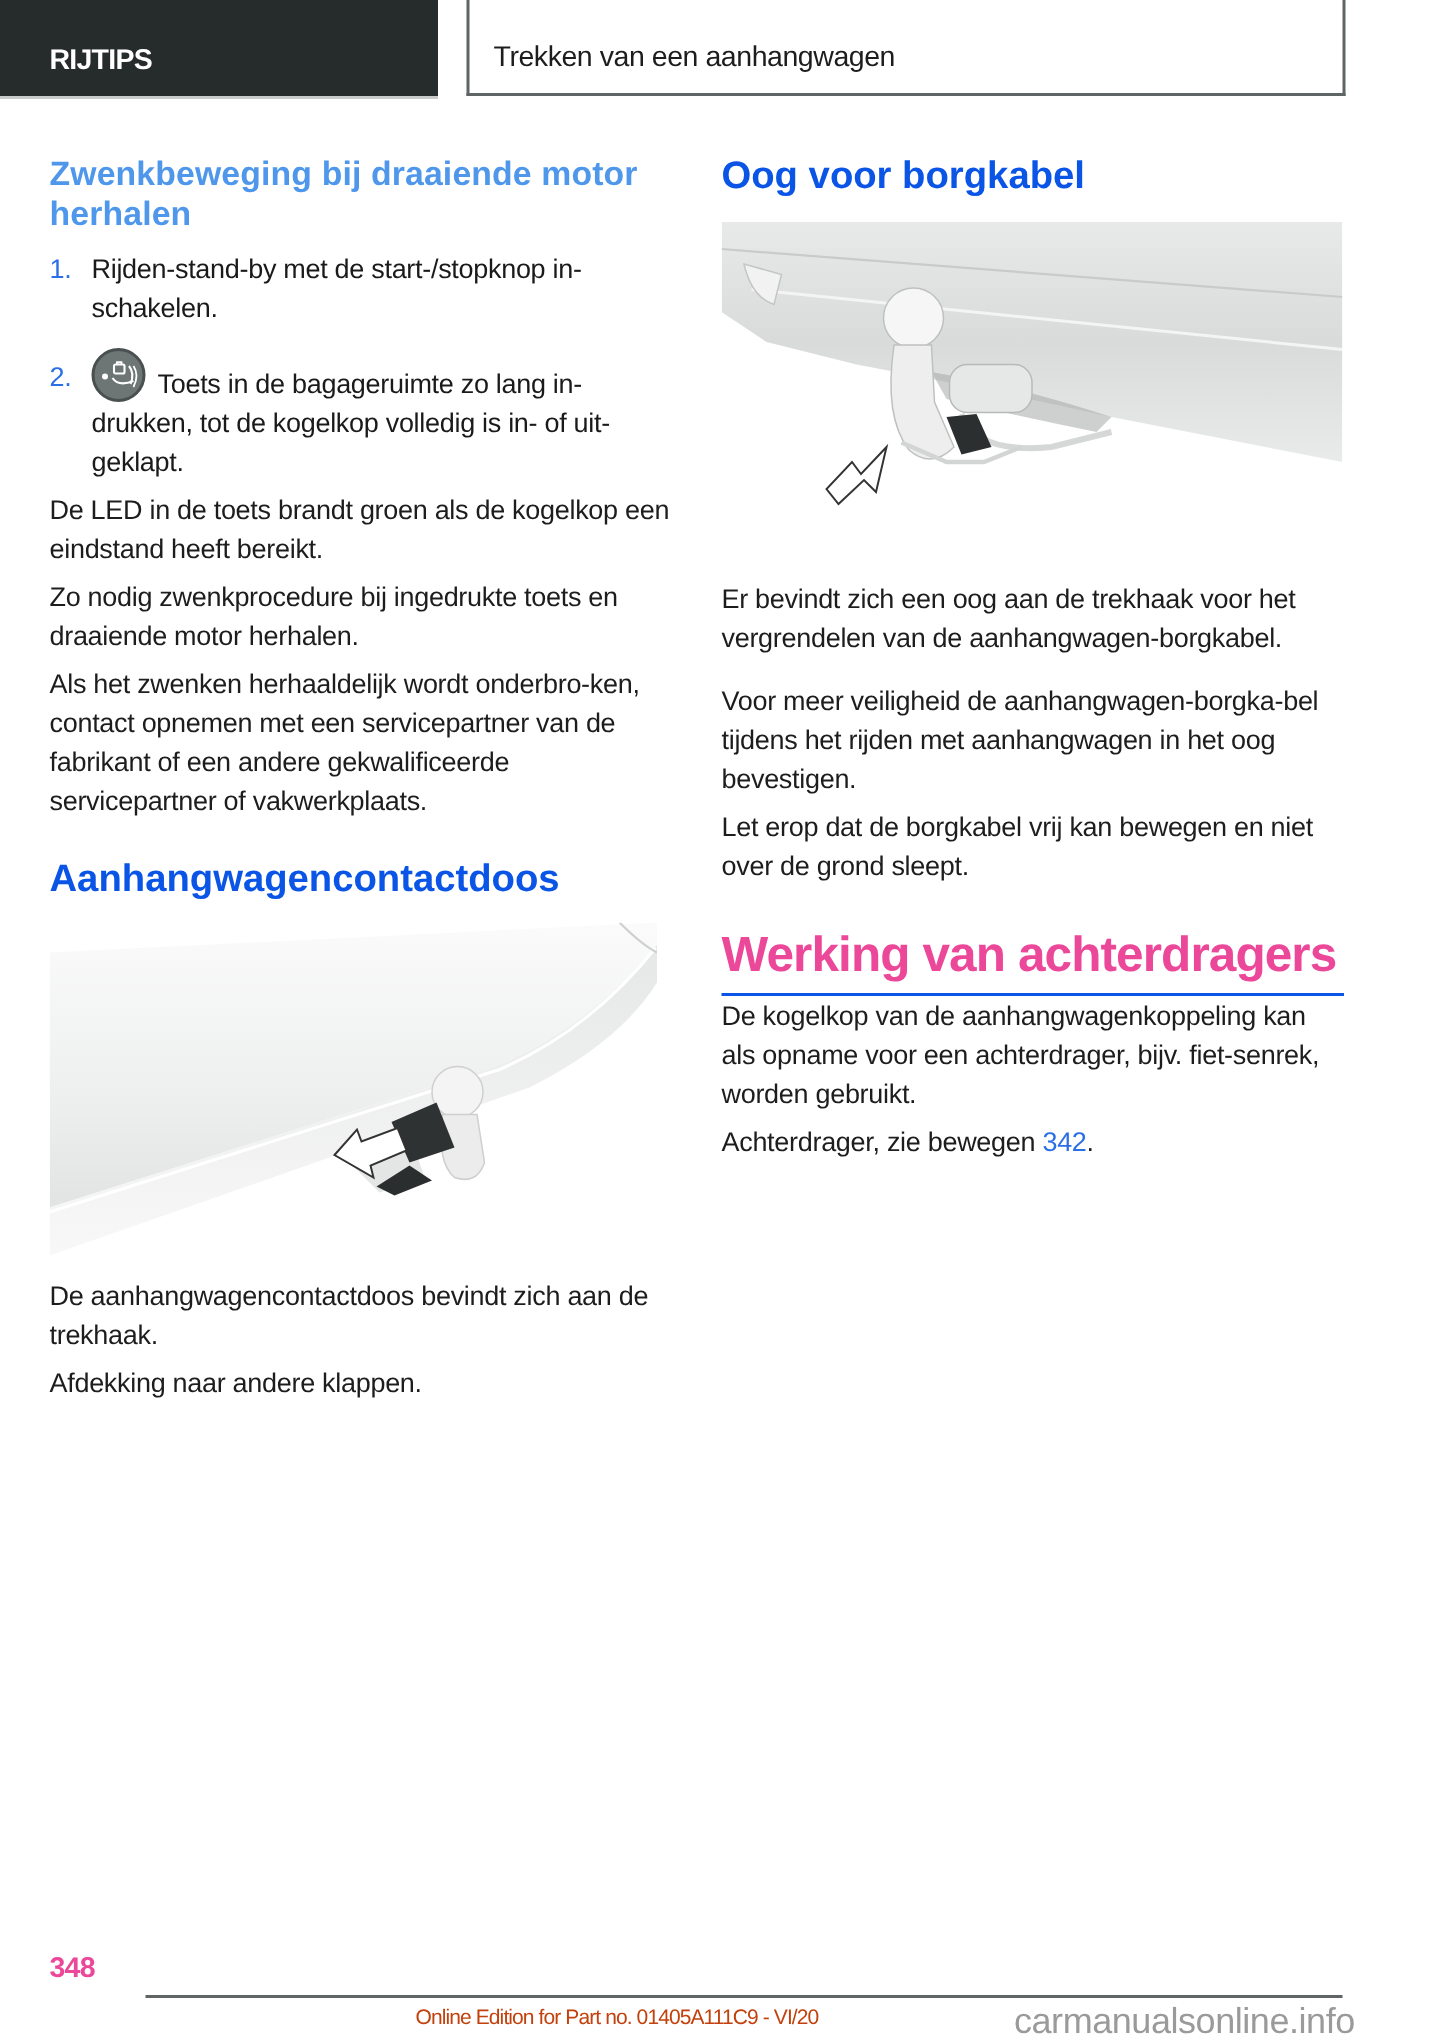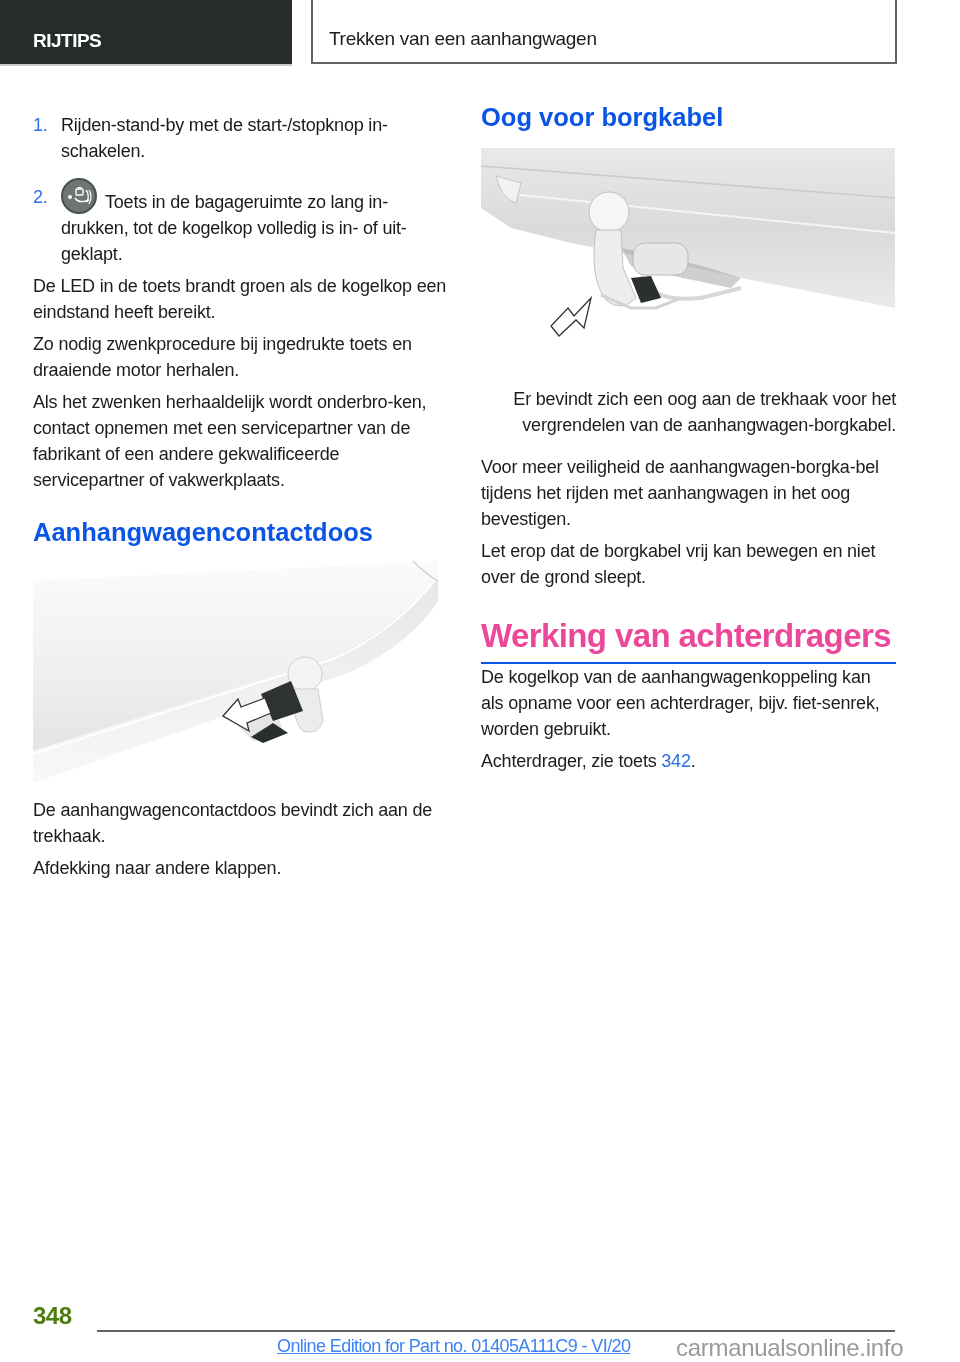--- a/index.html
+++ b/index.html
@@ -50,47 +50,47 @@
     .btn-icon::before {
       content: ""; position: absolute; left: 5px; top: 15px; width: 4px; height: 4px;
       border-radius: 50%; background: #ffffff;
     }
     .btn-icon svg { position: absolute; left: 10px; top: 6px; }
     .link { color: #2a6fe6; }
 
     .figure { position: relative; overflow: hidden; background: #ffffff; }
 
     .footer-num {
-      position: absolute; left: 33px; top: 1302px; font-size: 24px; font-weight: bold;
-      color: #4d7c0f; letter-spacing: -0.5px;
+      position: absolute; left: 33px; top: 1302px; font-size: 19px; font-weight: bold;
+      color: #ec4899; letter-spacing: -0.5px;
     }
     .footer-line {
       position: absolute; left: 97px; top: 1330px; width: 798px; height: 2px; background: #5f6565;
     }
     .footer-text {
-      position: absolute; left: 277px; top: 1336px; font-size: 18px; color: #3b82f6;
+      position: absolute; left: 277px; top: 1336px; font-size: 14px; color: #c2410c;
       letter-spacing: -0.6px;
-      text-decoration: underline;
     }
     .footer-wm {
       position: absolute; left: 676px; top: 1334px; font-size: 24px; color: #9a9a9a;
       letter-spacing: -0.3px;
     }
   </style>
 </head>
 <body>
 
 <div class="hdr-dark">
   <span>RIJTIPS</span>
 </div>
 <div class="hdr-box">
   <span>Trekken van een aanhangwagen</span>
 </div>
 
 <div class="col col-left">
+  <h2 class="sub" style="width:415px;">Zwenkbeweging bij draaiende motor herhalen</h2>
 
   <ol class="steps" style="margin-top:10px;">
     <li>
       <span class="num">1.</span>
       <span>Rijden-stand-by met de start-/stopknop in-schakelen.</span>
     </li>
     <li style="margin-top:14px;">
       <span class="num" style="top:6px;">2.</span>
       <span class="btn-icon">
         <svg width="20" height="22" viewBox="0 0 20 22">
@@ -160,28 +160,28 @@
       <circle cx="128" cy="64" r="20" fill="#f6f6f6" stroke="#bfc1c1"></circle>
       <path d="M115 82 Q108 130 125 152 Q140 165 155 150 L142 120 L140 82 Z" fill="#eeeeee" stroke="#bfc1c1"></path>
       <rect x="152" y="95" width="55" height="32" rx="12" fill="#e6e7e7" stroke="#b8baba"></rect>
       <path d="M160 128 Q170 155 220 150 L260 140" fill="none" stroke="#d6d8d8" stroke-width="4"></path>
       <path d="M150 130 L170 128 L180 150 L160 155 Z" fill="#2b2f2f"></path>
       <path d="M120 147 L150 160 L175 160 L200 150" fill="none" stroke="#d3d5d5" stroke-width="3"></path>
       <path d="M110 150 L93 168 L87 160 L70 178 L78 188 L95 172 L103 180 Z" fill="#ffffff" stroke="#333" stroke-width="1.3"></path>
     </svg>
   </div>
 
-  <p style="margin-top:38px;text-align:right;">Er bevindt zich een oog aan de trekhaak voor het vergrendelen van de aanhangwagen-borgkabel.</p>
+  <p style="margin-top:38px;">Er bevindt zich een oog aan de trekhaak voor het vergrendelen van de aanhangwagen-borgkabel.</p>
   <p style="margin-top:16px;">Voor meer veiligheid de aanhangwagen-borgka-bel tijdens het rijden met aanhangwagen in het oog bevestigen.</p>
   <p style="margin-top:6px;">Let erop dat de borgkabel vrij kan bewegen en niet over de grond sleept.</p>
 
   <h1 class="big" style="margin-top:26px;">Werking van achterdragers</h1>
 
   <p style="">De kogelkop van de aanhangwagenkoppeling kan als opname voor een achterdrager, bijv. fiet-senrek, worden gebruikt.</p>
   <p style="margin-top:6px;">
-    <span>Achterdrager, zie toets </span><span class="link">342</span><span>.</span>
+    <span>Achterdrager, zie bewegen </span><span class="link">342</span><span>.</span>
   </p>
 </div>
 
 <div class="footer-num">348</div>
 <div class="footer-line"></div>
 <div class="footer-text">Online Edition for Part no. 01405A111C9 - VI/20</div>
 <div class="footer-wm">carmanualsonline.info</div>
 
 </body></html>

